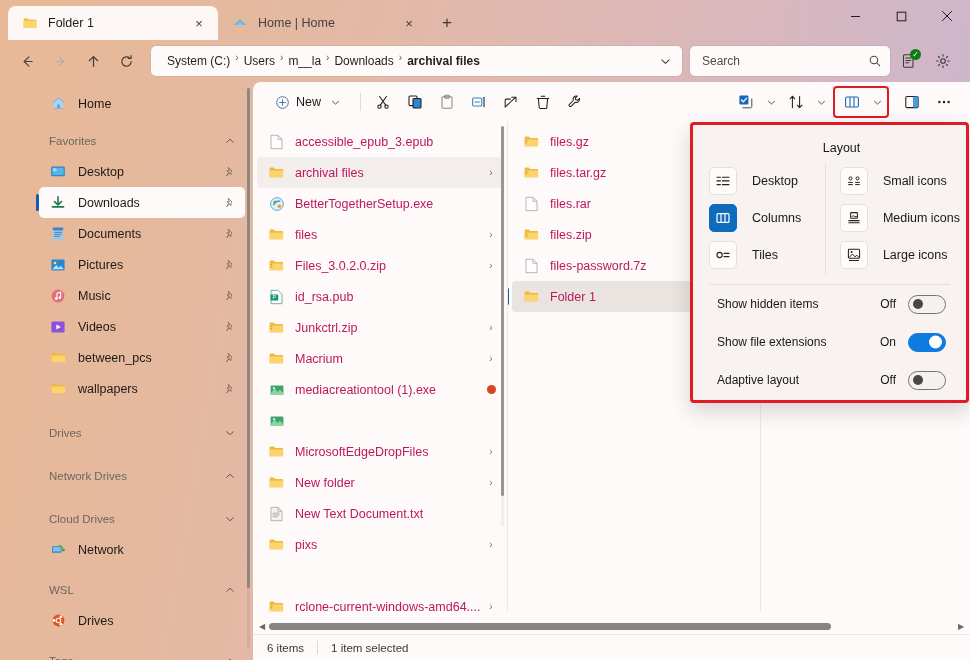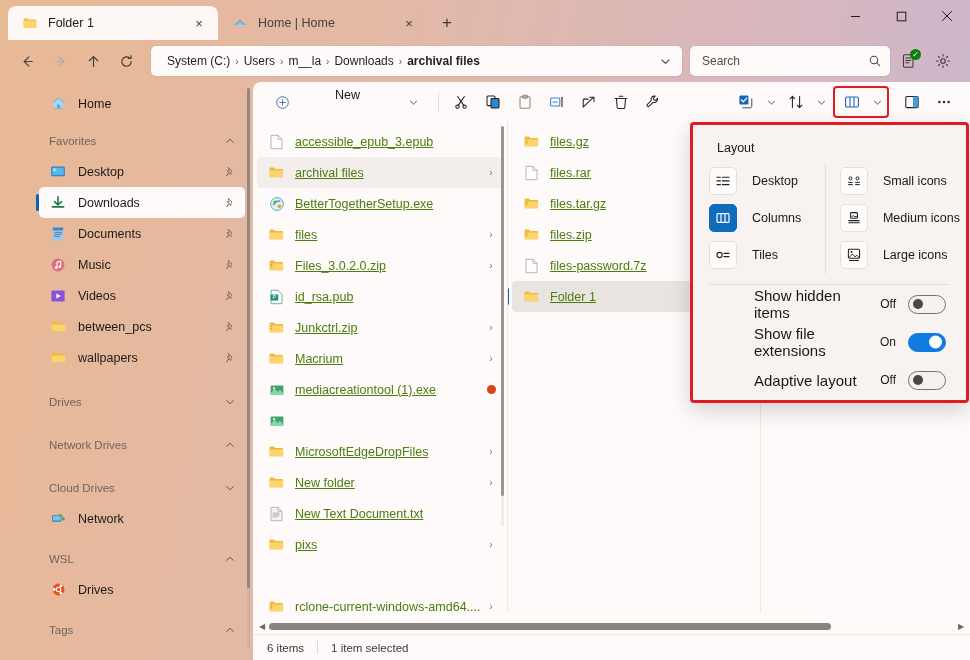--- a/index.html
+++ b/index.html
@@ -60,21 +60,21 @@
     display: flex; align-items: center; justify-content: center;
     border-radius: 5px; color: #4a4644;
   }
   .navbtn.disabled { color: #a9a19d; }
   .crumbbar {
     flex: 1 1 auto; height: 30px; margin-left: 7px; margin-right: 8px;
     background: #fdfaf9; border-radius: 5px;
     display: flex; align-items: center; padding: 0 4px 0 12px;
     box-shadow: 0 0 0 1px rgba(0,0,0,0.045);
   }
-  .crumbs { flex: 1 1 auto; display: flex; align-items: center; font-size: 12px; color: #211f1e; overflow: hidden; }
+  .crumbs { flex: 1 1 auto; display: flex; font-size: 12px; color: #211f1e; overflow: hidden; }
   .crumb { padding: 2px 4px; white-space: nowrap; border-radius: 3px; }
   .crumb.last { font-weight: bold; }
   .crumb-sep { color: #5d5854; margin: 0 1px; font-size: 10px; }
   .crumb-chev {
     width: 26px; height: 26px; flex: 0 0 26px;
     display: flex; align-items: center; justify-content: center; color: #3d3a38;
   }
   .searchbox {
     width: 200px; height: 30px; background: #fdfaf9; border-radius: 5px;
     display: flex; align-items: center; padding: 0 8px 0 12px;
@@ -138,22 +138,22 @@
   .content {
     flex: 1 1 auto; height: 578px; position: relative;
     background: #fdfaf9;
     border-radius: 8px 0 0 0;
     overflow: hidden;
   }
   .cmdbar {
     height: 40px; display: flex; align-items: center; padding: 0 10px 0 14px;
   }
   .newbtn {
-    height: 28px; display: flex; border-radius: 5px;
-    padding: 0 6px 0 5px; margin-right: 6px; color: #1b1918; gap: 39px;
+    height: 28px; display: flex; align-items: center; border-radius: 5px;
+    padding: 0 6px 0 5px; margin-right: 6px; color: #1b1918;
   }
   .newbtn .plus { width: 20px; display:flex; align-items:center; justify-content:center; }
   .newbtn .txt { font-size: 12.5px; margin: 0 7px 0 4px; }
   .newbtn .chev { width: 14px; display:flex; align-items:center; justify-content:center; font-size: 9px; color:#3f3b39;}
   .cb-sep { width: 1px; height: 18px; background: #e2dcd9; margin: 0 6px; }
   .cb-btn {
     width: 32px; height: 28px; display: flex; align-items: center; justify-content: center;
     border-radius: 5px; color: #22201f;
   }
   .cb-chev {
@@ -178,21 +178,21 @@
     height: 31px; display: flex; align-items: center;
     margin: 0 4px; padding: 0 4px 0 10px; border-radius: 4px;
   }
   .row.hover { background: #f3eeec; }
   .row.sel { background: #eae4e1; position: relative; }
   .row.sel::before {
     content: ""; position: absolute; left: -6px; top: 7px; width: 3px; height: 17px;
     background: #0f5fb8; border-radius: 2px;
   }
   .row-ico { width: 19px; flex: 0 0 19px; height: 18px; margin-right: 9px; display:flex; align-items:center; justify-content:center; }
-  .row-label { flex: 1 1 auto; font-size: 12.5px; color: #4d7c0f; white-space: nowrap; overflow: hidden; text-overflow: ellipsis; text-decoration: underline; }
+  .row-label { flex: 1 1 auto; font-size: 12.5px; color: #be185d; white-space: nowrap; overflow: hidden; text-overflow: ellipsis; }
   .row-chev { width: 16px; flex: 0 0 16px; color: #7b7470; display:flex; align-items:center; justify-content:center; font-size: 10px; }
   .row-dot { width: 16px; flex: 0 0 16px; display:flex; align-items:center; justify-content:center; }
   .row-dot i { width: 9px; height: 9px; background: #d4471f; border-radius: 50%; display:block; }
   .pane-vscroll {
     position: absolute; right: 3px; top: 4px; width: 3px; height: 400px;
     background: rgba(0,0,0,0.05); border-radius: 2px;
   }
   .pane-vscroll i { position: absolute; left: 0; top: 0; width: 3px; height: 370px; background: #9b9490; border-radius: 2px; display:block; }
 
   .hscroll {
@@ -215,37 +215,37 @@
   
   .flyout {
     position: absolute; left: 690px; top: 122px; width: 279px; height: 281px;
     background: #f8f3f1;
     border: 3px solid #e01b24;
     border-radius: 4px;
     box-shadow: 0 8px 22px rgba(0,0,0,0.16);
     z-index: 40;
     overflow: hidden;
   }
-  .fl-title { font-size: 12.5px; color: #1a1817; padding: 16px 0 8px 24px; }
+  .fl-title { font-size: 12.5px; color: #1a1817; padding: 16px 0 8px 24px; text-align: center; }
   .fl-grid { display: flex; padding: 0 6px 0 16px; }
   .fl-col { flex: 1 1 0; display: flex; flex-direction: column; }
   .fl-col.left { border-right: 1px solid #e5dedb; padding-right: 8px; }
   .fl-col.right { padding-left: 14px; }
   .fl-opt { height: 36px; display: flex; align-items: center; margin-bottom: 1px; }
   .fl-sq {
     width: 28px; height: 28px; flex: 0 0 28px; border-radius: 5px;
     background: #fdfcfb; border: 1px solid #e6e0dd;
     display: flex; align-items: center; justify-content: center;
     color: #23201f;
   }
   .fl-sq.on { background: #0f6cbd; border-color: #0f6cbd; color: #ffffff; }
   .fl-opt .t { font-size: 12.5px; color: #1a1817; margin-left: 15px; white-space: nowrap; }
   .fl-div { height: 1px; background: #e5dedb; margin: 10px 16px 0 16px; }
   .fl-toggle { height: 38px; display: flex; align-items: center; padding: 0 20px 0 24px; }
-  .fl-toggle .lbl { flex: 1 1 auto; font-size: 15px; color: #1a1817; margin-left: 37px; }
+  .fl-toggle .lbl { flex: 1 1 auto; font-size: 12px; color: #1a1817; }
   .fl-toggle .state { font-size: 12px; color: #1a1817; margin-right: 12px; }
   .sw { width: 38px; height: 19px; border-radius: 11px; position: relative; flex: 0 0 38px; }
   .sw.off { background: #f5f1ef; border: 1px solid #7a7470; }
   .sw.on { background: #0f7ae0; border: 1px solid #0f7ae0; }
   .sw .kn { position: absolute; top: 50%; transform: translateY(-50%); border-radius: 50%; }
   .sw.off .kn { left: 4px; width: 10px; height: 10px; background: #4c4744; }
   .sw.on .kn { right: 3px; width: 13px; height: 13px; background: #ffffff; }
 
   svg { display: block; }
 </style>
@@ -433,20 +433,35 @@
             </svg>
         </span>
         <span class="sb-label">Documents</span>
         <span class="sb-pin">
           <svg width="12" height="12" viewBox="0 0 14 14">
               <path d="M5 1.5 9.4 5.9 8 7.3 8.3 10 5.8 8 3 11.5 5.5 8 3.5 5.5 6.2 5.9 5 1.5z" stroke="#67615d" stroke-width=".9" fill="none" stroke-linejoin="round"></path>
             </svg>
         </span>
       </div>
 
+      <div class="sb-item">
+        <span class="sb-ico">
+          <svg width="16" height="16" viewBox="0 0 16 16">
+              <rect x="1.4" y="2.6" width="13.2" height="10.8" rx="1" fill="#2f86cc"></rect>
+              <circle cx="5" cy="6" r="1.3" fill="#ffe680"></circle>
+              <path d="M2.4 12.2 6.2 7.9l2.6 2.9 2.1-2 2.7 3.4H2.4z" fill="#b6e0f7"></path>
+            </svg>
+        </span>
+        <span class="sb-label">Pictures</span>
+        <span class="sb-pin">
+          <svg width="12" height="12" viewBox="0 0 14 14">
+              <path d="M5 1.5 9.4 5.9 8 7.3 8.3 10 5.8 8 3 11.5 5.5 8 3.5 5.5 6.2 5.9 5 1.5z" stroke="#67615d" stroke-width=".9" fill="none" stroke-linejoin="round"></path>
+            </svg>
+        </span>
+      </div>
 
       <div class="sb-item">
         <span class="sb-ico">
           <svg width="16" height="16" viewBox="0 0 16 16">
               <circle cx="8" cy="8" r="6.4" fill="#e0707e"></circle>
               <path d="M7 10.4V5.2l3.6-.9v5" stroke="#fff" stroke-width="1.1" fill="none" stroke-linecap="round"></path>
               <circle cx="6.2" cy="10.6" r="1.3" fill="#fff"></circle>
               <circle cx="9.8" cy="9.7" r="1.3" fill="#fff"></circle>
             </svg>
         </span>
@@ -875,37 +890,37 @@
                     <path d="M1.6 4.4c0-.5.4-.9.9-.9h3.3l1.4 1.4h7c.5 0 .9.4.9.9v6.6c0 .5-.4.9-.9.9H2.5c-.5 0-.9-.4-.9-.9V4.4z" fill="#f0b93c"></path>
                     <path d="M1.6 6.4h13.5v5.9c0 .5-.4.9-.9.9H2.5c-.5 0-.9-.4-.9-.9V6.4z" fill="#fbd46e"></path>
                     <rect x="2.6" y="6.9" width="1.7" height="1.3" fill="#e09a1c"></rect>
                     <rect x="2.6" y="9.1" width="1.7" height="1.3" fill="#e09a1c"></rect>
                   </svg>
                 </span>
               <span class="row-label">files.gz</span>
             </div>
             <div class="row">
               <span class="row-ico">
+                  <svg width="17" height="17" viewBox="0 0 17 17">
+                    <path d="M1.6 4.4c0-.5.4-.9.9-.9h3.3l1.4 1.4h7c.5 0 .9.4.9.9v6.6c0 .5-.4.9-.9.9H2.5c-.5 0-.9-.4-.9-.9V4.4z" fill="#f0b93c"></path>
+                    <path d="M1.6 6.4h13.5v5.9c0 .5-.4.9-.9.9H2.5c-.5 0-.9-.4-.9-.9V6.4z" fill="#fbd46e"></path>
+                    <rect x="2.6" y="6.9" width="1.7" height="1.3" fill="#e09a1c"></rect>
+                    <rect x="2.6" y="9.1" width="1.7" height="1.3" fill="#e09a1c"></rect>
+                  </svg>
+                </span>
+              <span class="row-label">files.tar.gz</span>
+            </div>
+            <div class="row">
+              <span class="row-ico">
                   <svg width="15" height="16" viewBox="0 0 15 16">
                     <path d="M2 1.3h7l4 4v9.4H2V1.3z" fill="#fdfdfd" stroke="#b3adaa" stroke-width=".9"></path>
                     <path d="M9 1.3v4h4" fill="none" stroke="#b3adaa" stroke-width=".9"></path>
                   </svg>
                 </span>
               <span class="row-label">files.rar</span>
-            </div>
-            <div class="row">
-              <span class="row-ico">
-                  <svg width="17" height="17" viewBox="0 0 17 17">
-                    <path d="M1.6 4.4c0-.5.4-.9.9-.9h3.3l1.4 1.4h7c.5 0 .9.4.9.9v6.6c0 .5-.4.9-.9.9H2.5c-.5 0-.9-.4-.9-.9V4.4z" fill="#f0b93c"></path>
-                    <path d="M1.6 6.4h13.5v5.9c0 .5-.4.9-.9.9H2.5c-.5 0-.9-.4-.9-.9V6.4z" fill="#fbd46e"></path>
-                    <rect x="2.6" y="6.9" width="1.7" height="1.3" fill="#e09a1c"></rect>
-                    <rect x="2.6" y="9.1" width="1.7" height="1.3" fill="#e09a1c"></rect>
-                  </svg>
-                </span>
-              <span class="row-label">files.tar.gz</span>
             </div>
             <div class="row">
               <span class="row-ico">
                   <svg width="17" height="17" viewBox="0 0 17 17">
                     <path d="M1.6 4.4c0-.5.4-.9.9-.9h3.3l1.4 1.4h7c.5 0 .9.4.9.9v6.6c0 .5-.4.9-.9.9H2.5c-.5 0-.9-.4-.9-.9V4.4z" fill="#f0b93c"></path>
                     <path d="M1.6 6.4h13.5v5.9c0 .5-.4.9-.9.9H2.5c-.5 0-.9-.4-.9-.9V6.4z" fill="#fbd46e"></path>
                     <rect x="2.6" y="6.9" width="1.7" height="1.3" fill="#e09a1c"></rect>
                     <rect x="2.6" y="9.1" width="1.7" height="1.3" fill="#e09a1c"></rect>
                   </svg>
                 </span>

